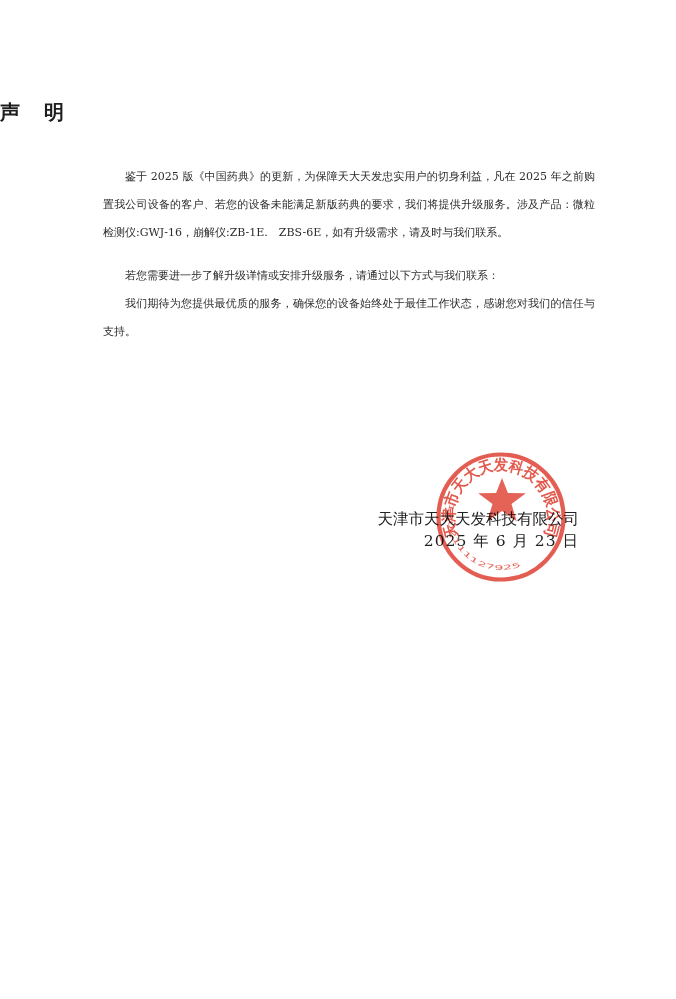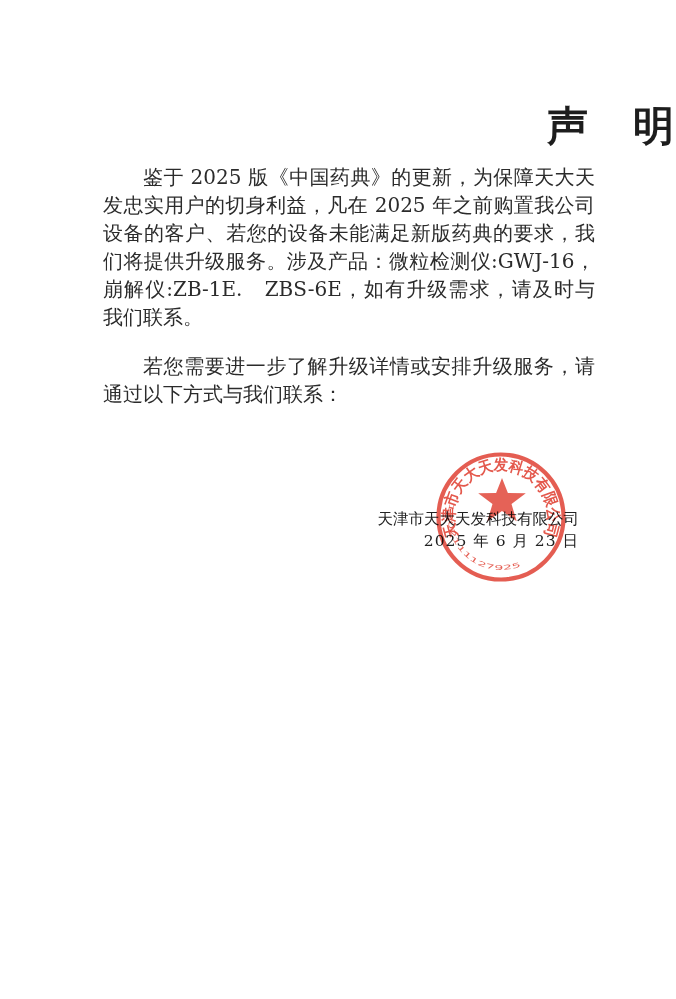--- a/index.html
+++ b/index.html
@@ -7,34 +7,34 @@
     width:676px;height:999px;
     background:#ffffff;
     position:relative;
     font-family:"DejaVu Serif","Liberation Serif",serif;
     color:#262626;
     overflow:hidden;
   }
   .page{position:absolute;inset:0;background:#ffffff;}
   .doc-title{
     position:absolute;top:99px;left:0;width:100%;
-    text-align:right;
-    font-size:41px;font-weight:bold;
+    text-align:left;
+    font-size:20px;font-weight:bold;
     letter-spacing:2px;
     color:#1d1d1d;
   }
   .body-block{
     position:absolute;left:103px;top:163px;width:492px;
-    font-size:20px;line-height:28px;
+    font-size:11px;line-height:28px;
     text-align:justify;
     color:#2b2b2b;
   }
   .para{margin:0;}
   .indent{text-indent:2em;}
-  .gap-top{margin-top:21px;}
+  .gap-top{margin-top:15px;}
   .contact-line{margin:0;}
   .signature{
     position:absolute;right:97px;top:508px;
     text-align:right;
     font-size:15.5px;line-height:22px;
     color:#222222;
   }
   .sig-date{margin-top:0;letter-spacing:1px;}
   .seal{
     position:absolute;left:421px;top:437px;width:160px;height:160px;
@@ -47,20 +47,21 @@
 </head>
 <body>
 
 <div class="page">
 
   <div class="doc-title">声　明</div>
 
   <div class="body-block">
     <p class="para indent">鉴于 2025 版《中国药典》的更新，为保障天大天发忠实用户的切身利益，凡在 2025 年之前购置我公司设备的客户、若您的设备未能满足新版药典的要求，我们将提供升级服务。涉及产品：微粒检测仪:GWJ-16，崩解仪:ZB-1E.　ZBS-6E，如有升级需求，请及时与我们联系。</p>
     <p class="para indent gap-top">若您需要进一步了解升级详情或安排升级服务，请通过以下方式与我们联系：</p>
+    <p class="para indent">我们期待为您提供最优质的服务，确保您的设备始终处于最佳工作状态，感谢您对我们的信任与支持。</p>
   </div>
 
   <div class="signature">
     <div class="sig-company">天津市天大天发科技有限公司</div>
     <div class="sig-date">2025 年 6 月 23 日</div>
   </div>
 
   <div class="seal">
     <svg viewBox="0 0 160 160" xmlns="http://www.w3.org/2000/svg">
       <defs>

